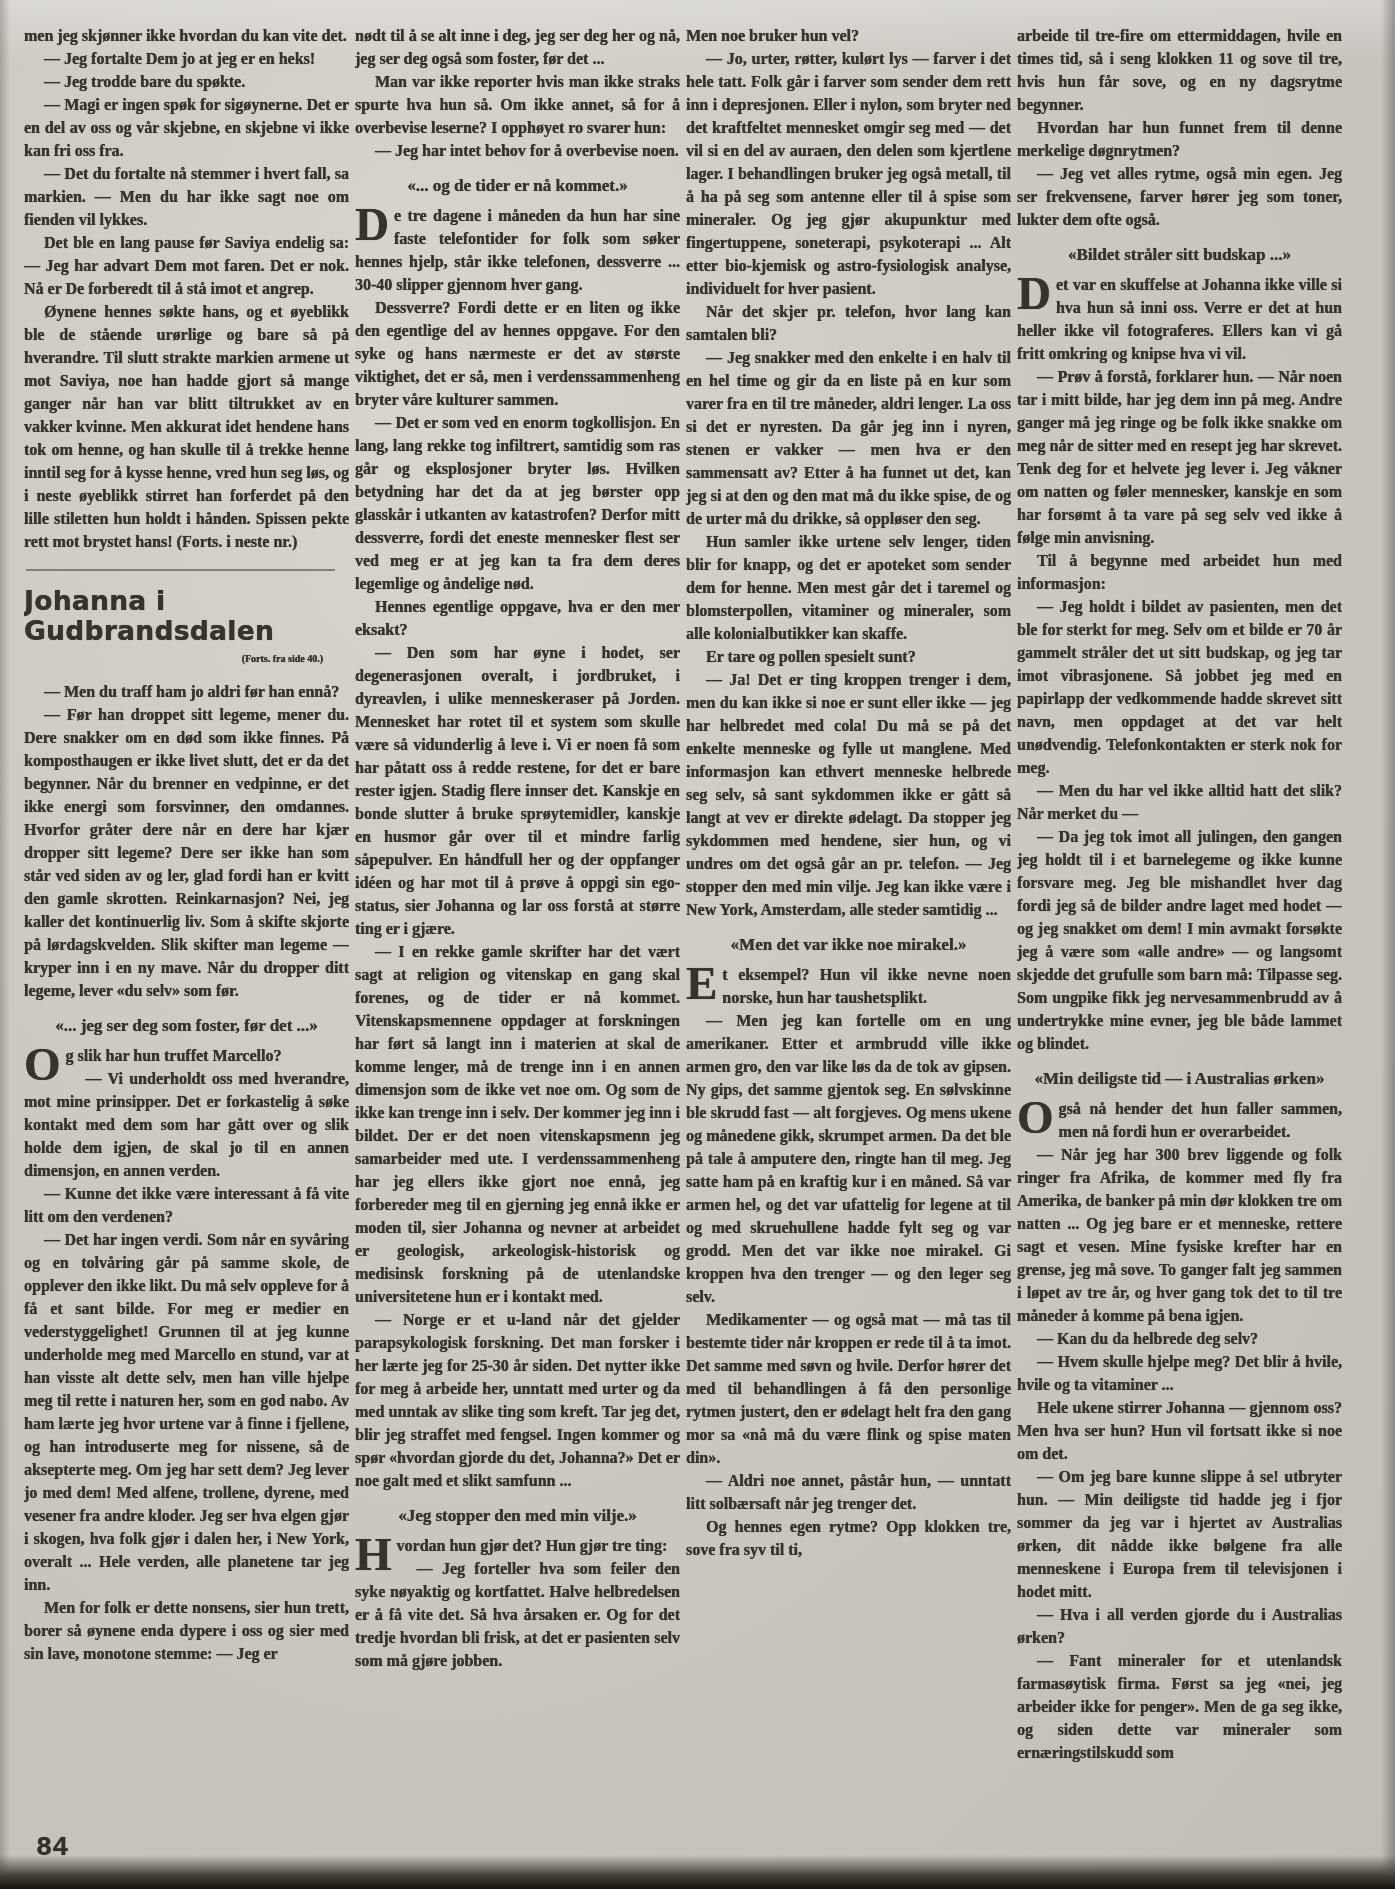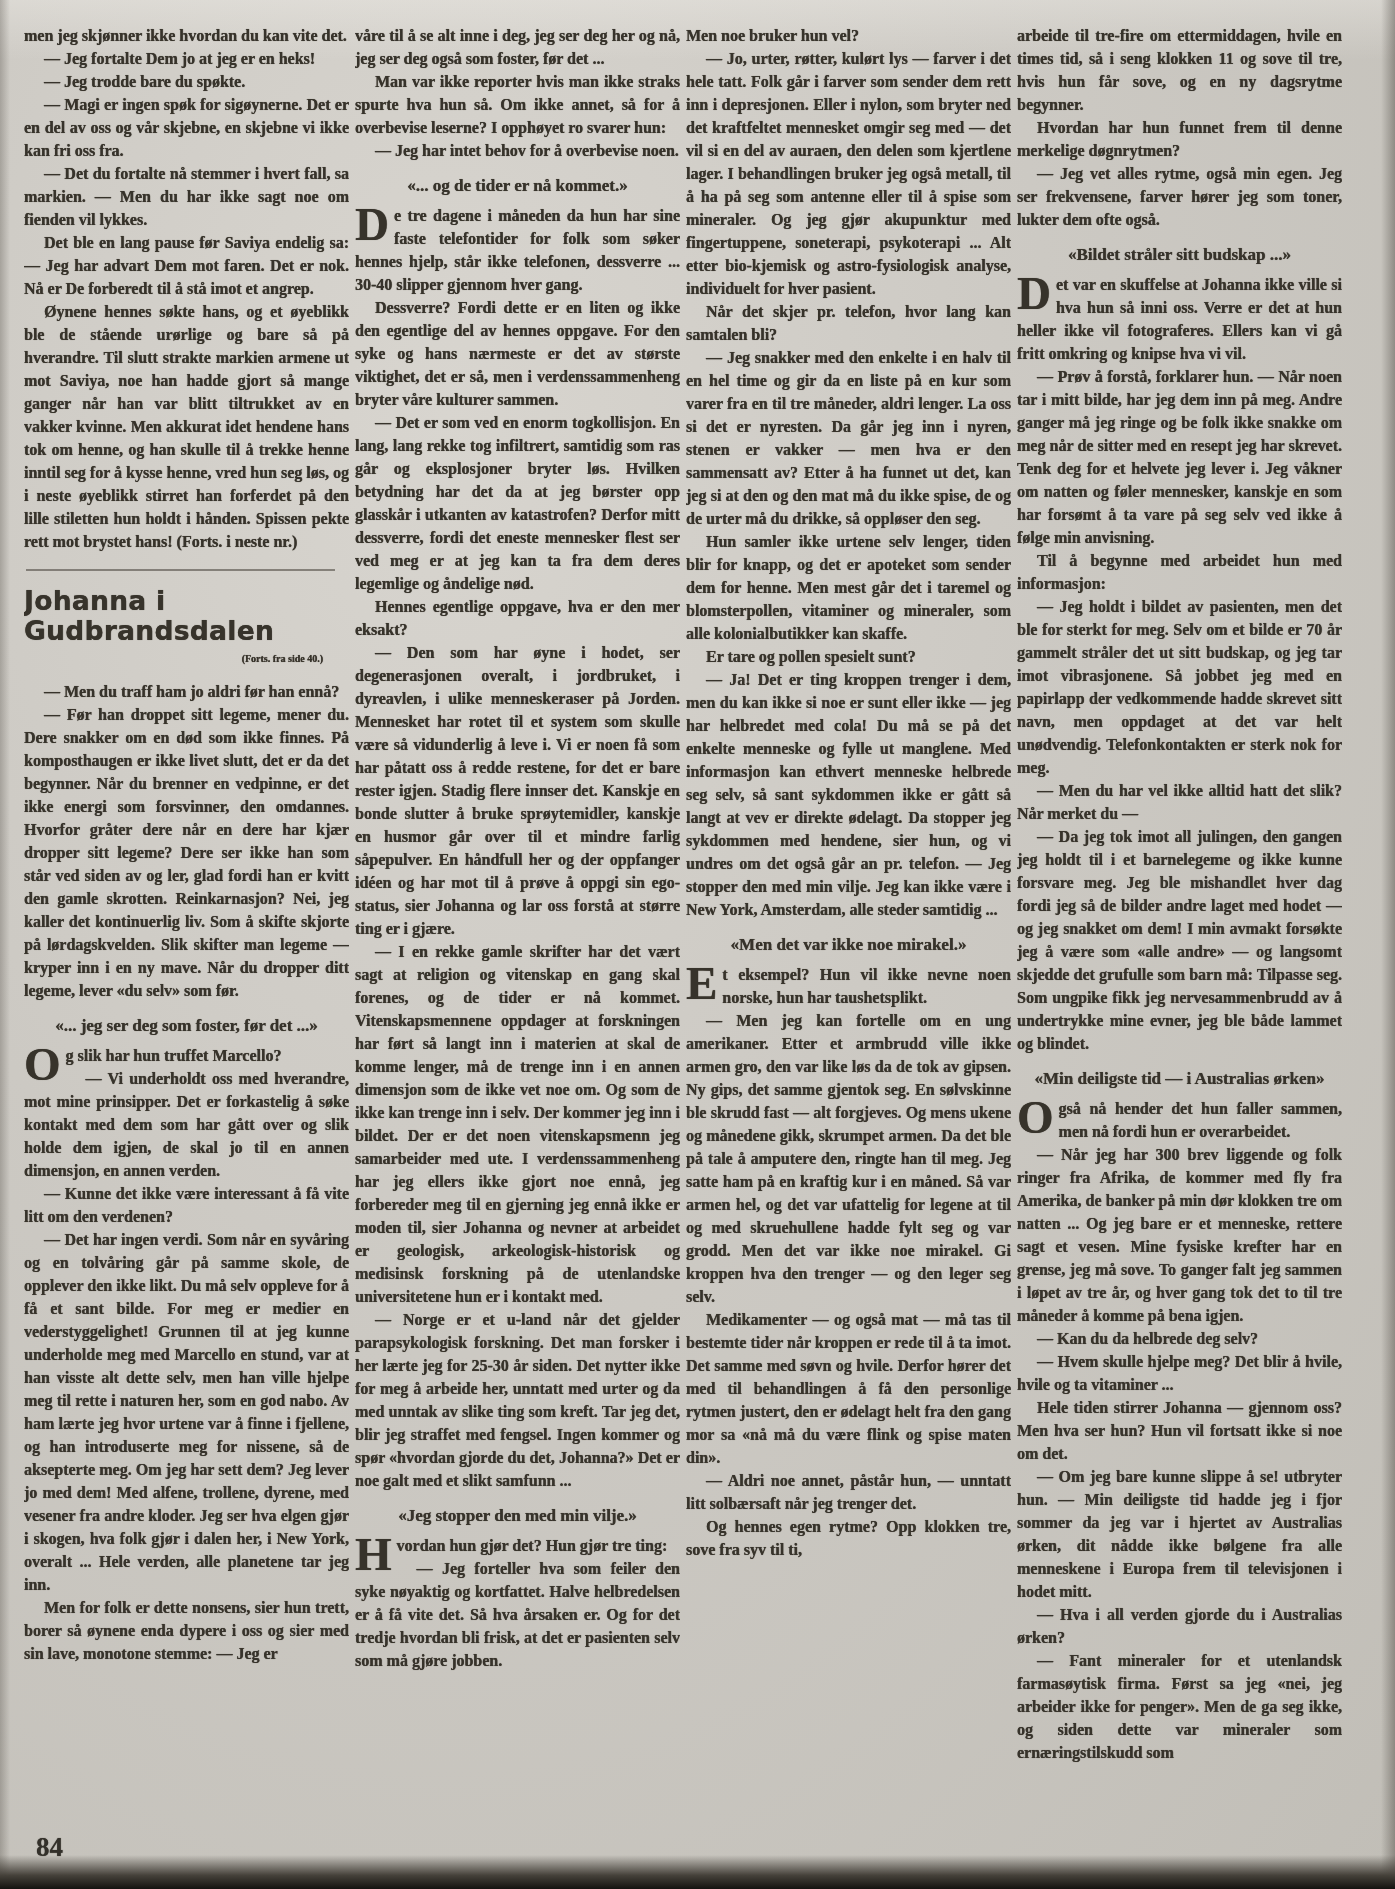--- a/index.html
+++ b/index.html
@@ -46,21 +46,21 @@
     font-size:26.5px;line-height:30px;font-weight:700;
     letter-spacing:.3px;margin:2px 0 1px;text-align:left;text-indent:0;
   }
   .note{font-size:10px;text-align:right;padding-right:26px;margin:0 0 10px;}
   .subhead{
     font-size:17px;line-height:22px;text-align:center;
     margin:13px 6px 7px;font-weight:700;text-indent:0;
   }
   .pagenum{
     position:absolute;left:36px;bottom:26px;
-    font-family:Liberation Serif, serif;
+    font-family:Liberation Mono, monospace;
     font-size:27px;font-weight:700;color:#33302a;
     text-shadow:0 0 1px rgba(40,37,30,.8);
   }
 </style>
 </head>
 <body>
 
 <div class="page">
   <div class="columns">
       <div class="col">
@@ -77,21 +77,21 @@
         <p class="para">— Men du traff ham jo aldri før han ennå?</p>
         <p class="para">— Før han droppet sitt legeme, mener du. Dere snakker om en død som ikke finnes. På komposthaugen er ikke livet slutt, det er da det begynner. Når du brenner en vedpinne, er det ikke energi som forsvinner, den omdannes. Hvorfor gråter dere når en dere har kjær dropper sitt legeme? Dere ser ikke han som står ved siden av og ler, glad fordi han er kvitt den gamle skrotten. Reinkarnasjon? Nei, jeg kaller det kontinuerlig liv. Som å skifte skjorte på lørdagskvelden. Slik skifter man legeme — kryper inn i en ny mave. Når du dropper ditt legeme, lever «du selv» som før.</p>
         <h3 class="subhead">«... jeg ser deg som foster, før det ...»</h3>
         <p class="para dc"><span class="dropcap">O</span>g slik har hun truffet Marcello?</p>
         <p class="para">— Vi underholdt oss med hverandre, mot mine prinsipper. Det er forkastelig å søke kontakt med dem som har gått over og slik holde dem igjen, de skal jo til en annen dimensjon, en annen verden.</p>
         <p class="para">— Kunne det ikke være interessant å få vite litt om den verdenen?</p>
         <p class="para">— Det har ingen verdi. Som når en syvåring og en tolvåring går på samme skole, de opplever den ikke likt. Du må selv oppleve for å få et sant bilde. For meg er medier en vederstyggelighet! Grunnen til at jeg kunne underholde meg med Marcello en stund, var at han visste alt dette selv, men han ville hjelpe meg til rette i naturen her, som en god nabo. Av ham lærte jeg hvor urtene var å finne i fjellene, og han introduserte meg for nissene, så de aksepterte meg. Om jeg har sett dem? Jeg lever jo med dem! Med alfene, trollene, dyrene, med vesener fra andre kloder. Jeg ser hva elgen gjør i skogen, hva folk gjør i dalen her, i New York, overalt ... Hele verden, alle planetene tar jeg inn.</p>
         <p class="para">Men for folk er dette nonsens, sier hun trett, borer så øynene enda dypere i oss og sier med sin lave, monotone stemme: — Jeg er</p>
       </div>
       <div class="col">
-        <p class="para cont">våre til å se alt inne i deg, jeg ser deg her og nå, jeg ser deg også som foster, før det ...</p>
+        <p class="para cont">nødt til å se alt inne i deg, jeg ser deg her og nå, jeg ser deg også som foster, før det ...</p>
         <p class="para">Man var ikke reporter hvis man ikke straks spurte hva hun så. Om ikke annet, så for å overbevise leserne? I opphøyet ro svarer hun:</p>
         <p class="para">— Jeg har intet behov for å overbevise noen.</p>
         <h3 class="subhead">«... og de tider er nå kommet.»</h3>
         <p class="para dc"><span class="dropcap">D</span>e tre dagene i måneden da hun har sine faste telefontider for folk som søker hennes hjelp, står ikke telefonen, dessverre ... 30-40 slipper gjennom hver gang.</p>
         <p class="para">Dessverre? Fordi dette er en liten og ikke den egentlige del av hennes oppgave. For den syke og hans nærmeste er det av største viktighet, det er så, men i verdenssammenheng bryter våre kulturer sammen.</p>
         <p class="para">— Det er som ved en enorm togkollisjon. En lang, lang rekke tog infiltrert, samtidig som ras går og eksplosjoner bryter løs. Hvilken betydning har det da at jeg børster opp glasskår i utkanten av katastrofen? Derfor mitt dessverre, fordi det eneste mennesker flest ser ved meg er at jeg kan ta fra dem deres legemlige og åndelige nød.</p>
         <p class="para">Hennes egentlige oppgave, hva er den mer eksakt?</p>
         <p class="para">— Den som har øyne i hodet, ser degenerasjonen overalt, i jordbruket, i dyreavlen, i ulike menneskeraser på Jorden. Mennesket har rotet til et system som skulle være så vidunderlig å leve i. Vi er noen få som har påtatt oss å redde restene, for det er bare rester igjen. Stadig flere innser det. Kanskje en bonde slutter å bruke sprøytemidler, kanskje en husmor går over til et mindre farlig såpepulver. En håndfull her og der oppfanger idéen og har mot til å prøve å oppgi sin ego-status, sier Johanna og lar oss forstå at større ting er i gjære.</p>
         <p class="para">— I en rekke gamle skrifter har det vært sagt at religion og vitenskap en gang skal forenes, og de tider er nå kommet. Vitenskapsmennene oppdager at forskningen har ført så langt inn i materien at skal de komme lenger, må de trenge inn i en annen dimensjon som de ikke vet noe om. Og som de ikke kan trenge inn i selv. Der kommer jeg inn i bildet. Der er det noen vitenskapsmenn jeg samarbeider med ute. I verdenssammenheng har jeg ellers ikke gjort noe ennå, jeg forbereder meg til en gjerning jeg ennå ikke er moden til, sier Johanna og nevner at arbeidet er geologisk, arkeologisk-historisk og medisinsk forskning på de utenlandske universitetene hun er i kontakt med.</p>
         <p class="para">— Norge er et u-land når det gjelder parapsykologisk forskning. Det man forsker i her lærte jeg for 25-30 år siden. Det nytter ikke for meg å arbeide her, unntatt med urter og da med unntak av slike ting som kreft. Tar jeg det, blir jeg straffet med fengsel. Ingen kommer og spør «hvordan gjorde du det, Johanna?» Det er noe galt med et slikt samfunn ...</p>
@@ -123,21 +123,21 @@
         <p class="para">— Prøv å forstå, forklarer hun. — Når noen tar i mitt bilde, har jeg dem inn på meg. Andre ganger må jeg ringe og be folk ikke snakke om meg når de sitter med en resept jeg har skrevet. Tenk deg for et helvete jeg lever i. Jeg våkner om natten og føler mennesker, kanskje en som har forsømt å ta vare på seg selv ved ikke å følge min anvisning.</p>
         <p class="para">Til å begynne med arbeidet hun med informasjon:</p>
         <p class="para">— Jeg holdt i bildet av pasienten, men det ble for sterkt for meg. Selv om et bilde er 70 år gammelt stråler det ut sitt budskap, og jeg tar imot vibrasjonene. Så jobbet jeg med en papirlapp der vedkommende hadde skrevet sitt navn, men oppdaget at det var helt unødvendig. Telefonkontakten er sterk nok for meg.</p>
         <p class="para">— Men du har vel ikke alltid hatt det slik? Når merket du —</p>
         <p class="para">— Da jeg tok imot all julingen, den gangen jeg holdt til i et barnelegeme og ikke kunne forsvare meg. Jeg ble mishandlet hver dag fordi jeg så de bilder andre laget med hodet — og jeg snakket om dem! I min avmakt forsøkte jeg å være som «alle andre» — og langsomt skjedde det grufulle som barn må: Tilpasse seg. Som ungpike fikk jeg nervesammenbrudd av å undertrykke mine evner, jeg ble både lammet og blindet.</p>
         <h3 class="subhead">«Min deiligste tid — i Australias ørken»</h3>
         <p class="para dc"><span class="dropcap">O</span>gså nå hender det hun faller sammen, men nå fordi hun er overarbeidet.</p>
         <p class="para">— Når jeg har 300 brev liggende og folk ringer fra Afrika, de kommer med fly fra Amerika, de banker på min dør klokken tre om natten ... Og jeg bare er et menneske, rettere sagt et vesen. Mine fysiske krefter har en grense, jeg må sove. To ganger falt jeg sammen i løpet av tre år, og hver gang tok det to til tre måneder å komme på bena igjen.</p>
         <p class="para">— Kan du da helbrede deg selv?</p>
         <p class="para">— Hvem skulle hjelpe meg? Det blir å hvile, hvile og ta vitaminer ...</p>
-        <p class="para">Hele tiden stirrer Johanna — gjennom oss? Men hva ser hun? Hun vil fortsatt ikke si noe om det.</p>
+        <p class="para">Hele ukene stirrer Johanna — gjennom oss? Men hva ser hun? Hun vil fortsatt ikke si noe om det.</p>
         <p class="para">— Om jeg bare kunne slippe å se! utbryter hun. — Min deiligste tid hadde jeg i fjor sommer da jeg var i hjertet av Australias ørken, dit nådde ikke bølgene fra alle menneskene i Europa frem til televisjonen i hodet mitt.</p>
         <p class="para">— Hva i all verden gjorde du i Australias ørken?</p>
         <p class="para">— Fant mineraler for et utenlandsk farmasøytisk firma. Først sa jeg «nei, jeg arbeider ikke for penger». Men de ga seg ikke, og siden dette var mineraler som ernæringstilskudd som</p>
       </div>
     </div>
   <div class="pagenum">84</div>
   <div class="scan-bottom"></div>
 </div>
 
 </body></html>

